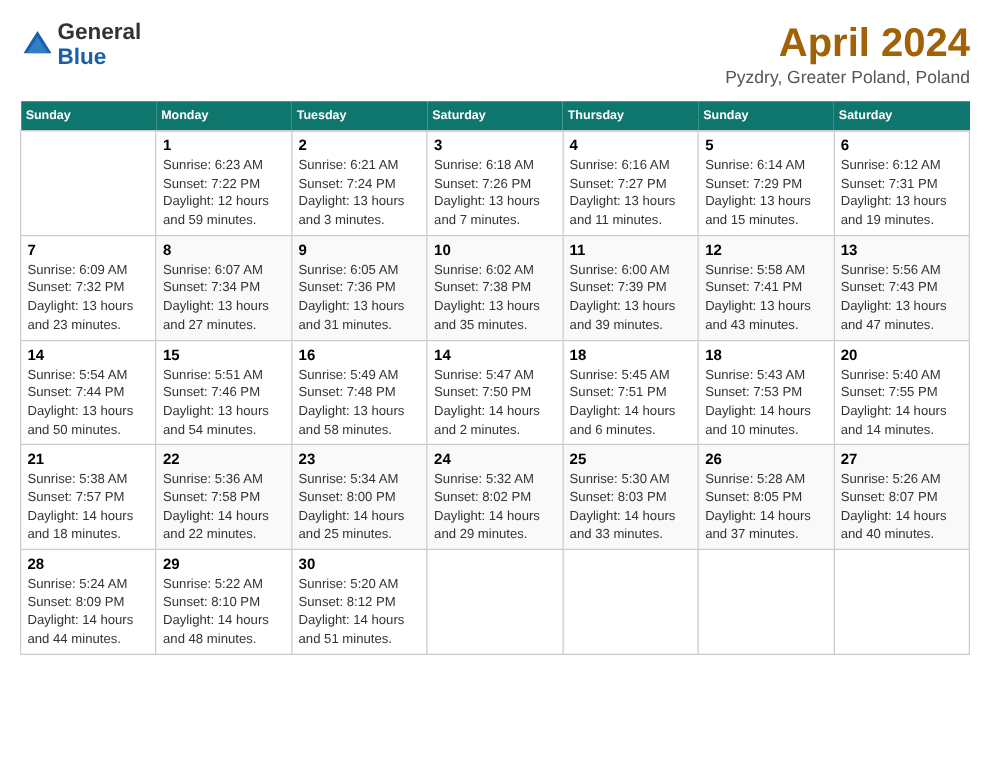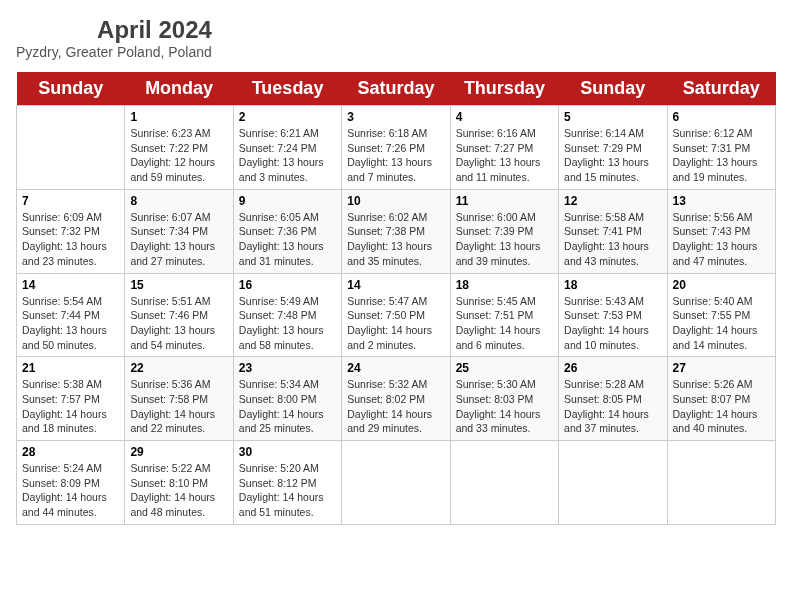--- a/index.html
+++ b/index.html
@@ -37,40 +37,40 @@
     }
     .logo-icon {
       width: 28px;
       height: 28px;
       margin-right: 2px;
     }
     .title-block {
       text-align: right;
     }
     .main-title {
-      font-size: 24px;
-      font-weight: bold;
-      color: #404040;
+      font-size: 32px;
+      font-weight: bold;
+      color: #a16207;
     }
     .subtitle {
       font-size: 14px;
       color: #555;
       text-align: right;
     }
     table {
       width: 100%;
       border-collapse: collapse;
       font-size: 11px;
     }
     thead th {
-      background-color: #b91c1c;
+      background-color: #0f766e;
       color: #fff;
       padding: 6px 4px;
-      text-align: center;
-      font-size: 18px;
+      text-align: left;
+      font-size: 10px;
       font-weight: bold;
     }
     tbody td {
       border: 1px solid #ccc;
       padding: 4px 5px;
       vertical-align: top;
       width: 14.28%;
       min-height: 80px;
     }
     .day-num {
@@ -87,20 +87,30 @@
       background: #f9f9f9;
     }
     tbody tr td:first-child {
       background: #fff;
     }
   </style>
 </head>
 <body>
 
 <div class="header">
+  <div class="logo">
+    <svg class="logo-icon" viewBox="0 0 30 30">
+      <polygon points="15,3 27,22 3,22" fill="#1a5fa8"></polygon>
+      <polygon points="15,8 24,22 6,22" fill="#4a9de0" opacity="0.5"></polygon>
+    </svg>
+    <div class="logo-text">
+      <span class="logo-general">General</span>
+      <span class="logo-blue">Blue</span>
+    </div>
+  </div>
   <div class="title-block">
     <div class="main-title">April 2024</div>
     <div class="subtitle">Pyzdry, Greater Poland, Poland</div>
   </div>
 </div>
 
 <table>
   <thead>
     <tr>
       <th>Sunday</th>

